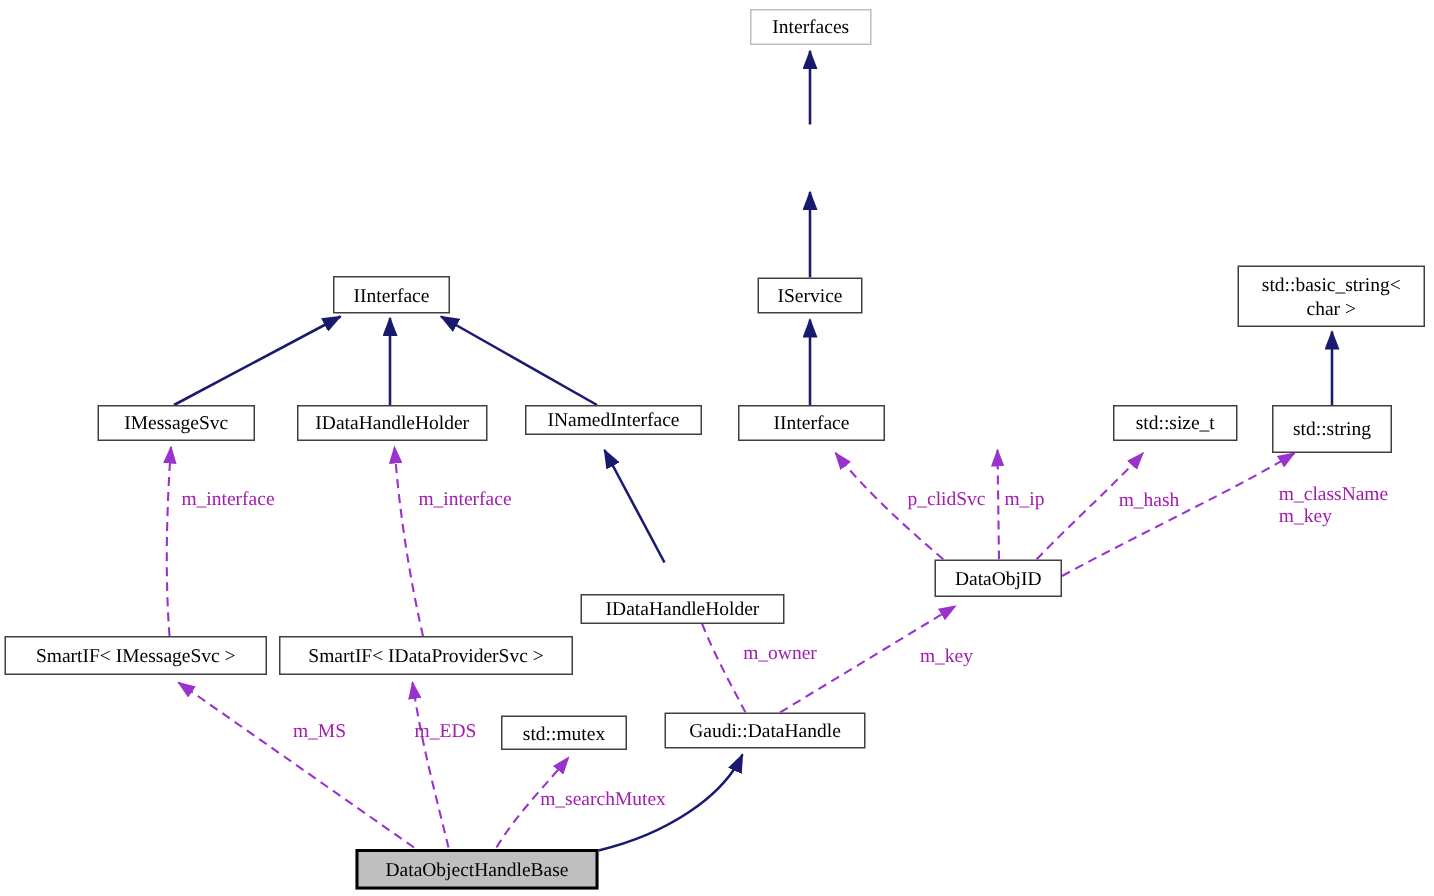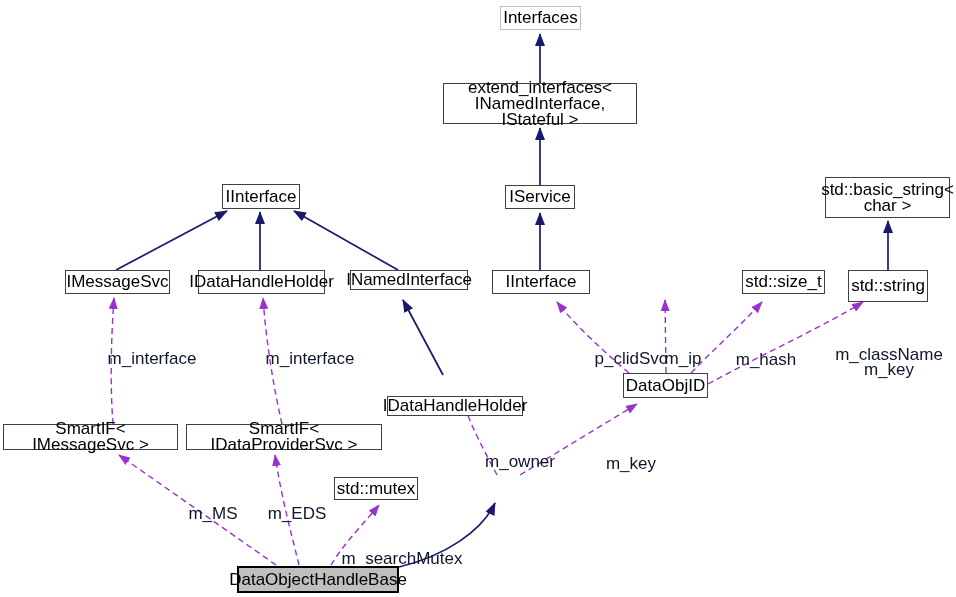--- a/index.html
+++ b/index.html
@@ -1,33 +1,33 @@
 <!DOCTYPE html>
 <html><head>
 <meta charset="utf-8">
 <style>
   html,body{margin:0;padding:0;background:#fff;}
   #canvas{
     position:relative;width:956px;height:597px;background:#ffffff;
-    font-family:Liberation Sans, sans-serif;font-size:17px;color:#000;
+    font-family:Liberation Serif, serif;font-size:13px;color:#000;
     overflow:hidden;
   }
   #edges{position:absolute;left:0;top:0;width:956px;height:597px;}
   .inh{fill:none;stroke:#191970;stroke-width:1.7;}
   .use{fill:none;stroke:#9a32cd;stroke-width:1.4;stroke-dasharray:6 4;}
   .node{
     position:absolute;display:flex;align-items:center;justify-content:center;
     background:#ffffff;border:1.5px solid #404040;box-sizing:border-box;
     text-align:center;white-space:pre-line;line-height:16px;cursor:pointer;
   }
   .node.external{border:1.5px solid #bebebe;}
   .node.highlight{background:#bfbfbf;border:2px solid #000000;}
   .elabel{
     position:absolute;transform:translate(-50%,-50%);
-    white-space:pre-line;text-align:center;line-height:15px;color:#0f172a;margin-top:26px;
+    white-space:pre-line;text-align:left;line-height:15px;color:#a21caf;
   }
 </style>
 </head>
 <body>
 
 <div id="canvas">
 
   <svg id="edges" xmlns="http://www.w3.org/2000/svg">
     <defs>
       <marker id="arr-inh" markerUnits="userSpaceOnUse" markerWidth="14" markerHeight="10" refX="12" refY="5" orient="auto">
@@ -56,22 +56,20 @@
     <path class="use" d="M708,384 C765,353 828,324 863,302" marker-end="url(#arr-use)"></path>
     <path class="use" d="M497,475 C485,452 471,427 464,404" marker-end="url(#arr-use)"></path>
     <path class="use" d="M520,475 L637,404" marker-end="url(#arr-use)"></path>
     <path class="use" d="M276,565 L119,455" marker-end="url(#arr-use)"></path>
     <path class="use" d="M299,565 C291,532 281,496 275,455" marker-end="url(#arr-use)"></path>
     <path class="use" d="M331,565 C344,543 366,521 379,505" marker-end="url(#arr-use)"></path>
   </svg>
 
   <div class="node external" style="left:500px;top:6px;width:81px;height:24px">Interfaces</div>
 
-  <div class="node" style="left:443px;top:83px;width:194px;height:41px">extend_interfaces&lt;
-INamedInterface, IStateful &gt;</div>
 
   <div class="node" style="left:222px;top:184px;width:78px;height:25px">IInterface</div>
 
   <div class="node" style="left:505px;top:185px;width:70px;height:24px">IService</div>
 
   <div class="node" style="left:825px;top:177px;width:125px;height:41px">std::basic_string&lt;
 char &gt;</div>
 
   <div class="node" style="left:65px;top:270px;width:105px;height:24px">IMessageSvc</div>
 
@@ -89,20 +87,21 @@
   <div class="node" style="left:387px;top:396px;width:136px;height:20px">IDataHandleHolder</div>
 
   <div class="node" style="left:623px;top:373px;width:85px;height:25px">DataObjID</div>
 
   <div class="node" style="left:3px;top:424px;width:175px;height:26px">SmartIF&lt; IMessageSvc &gt;</div>
 
   <div class="node" style="left:186px;top:424px;width:196px;height:26px">SmartIF&lt; IDataProviderSvc &gt;</div>
 
   <div class="node" style="left:334px;top:477px;width:84px;height:23px">std::mutex</div>
 
+  <div class="node" style="left:443px;top:475px;width:134px;height:24px">Gaudi::DataHandle</div>
 
   <div class="node highlight" style="left:237px;top:566px;width:162px;height:27px">DataObjectHandleBase</div>
 
   <div class="elabel" style="left:152px;top:332px">m_interface</div>
 
   <div class="elabel" style="left:310px;top:332px">m_interface</div>
 
   <div class="elabel" style="left:631px;top:332px">p_clidSvc</div>
 
   <div class="elabel" style="left:683px;top:332px">m_ip</div>

